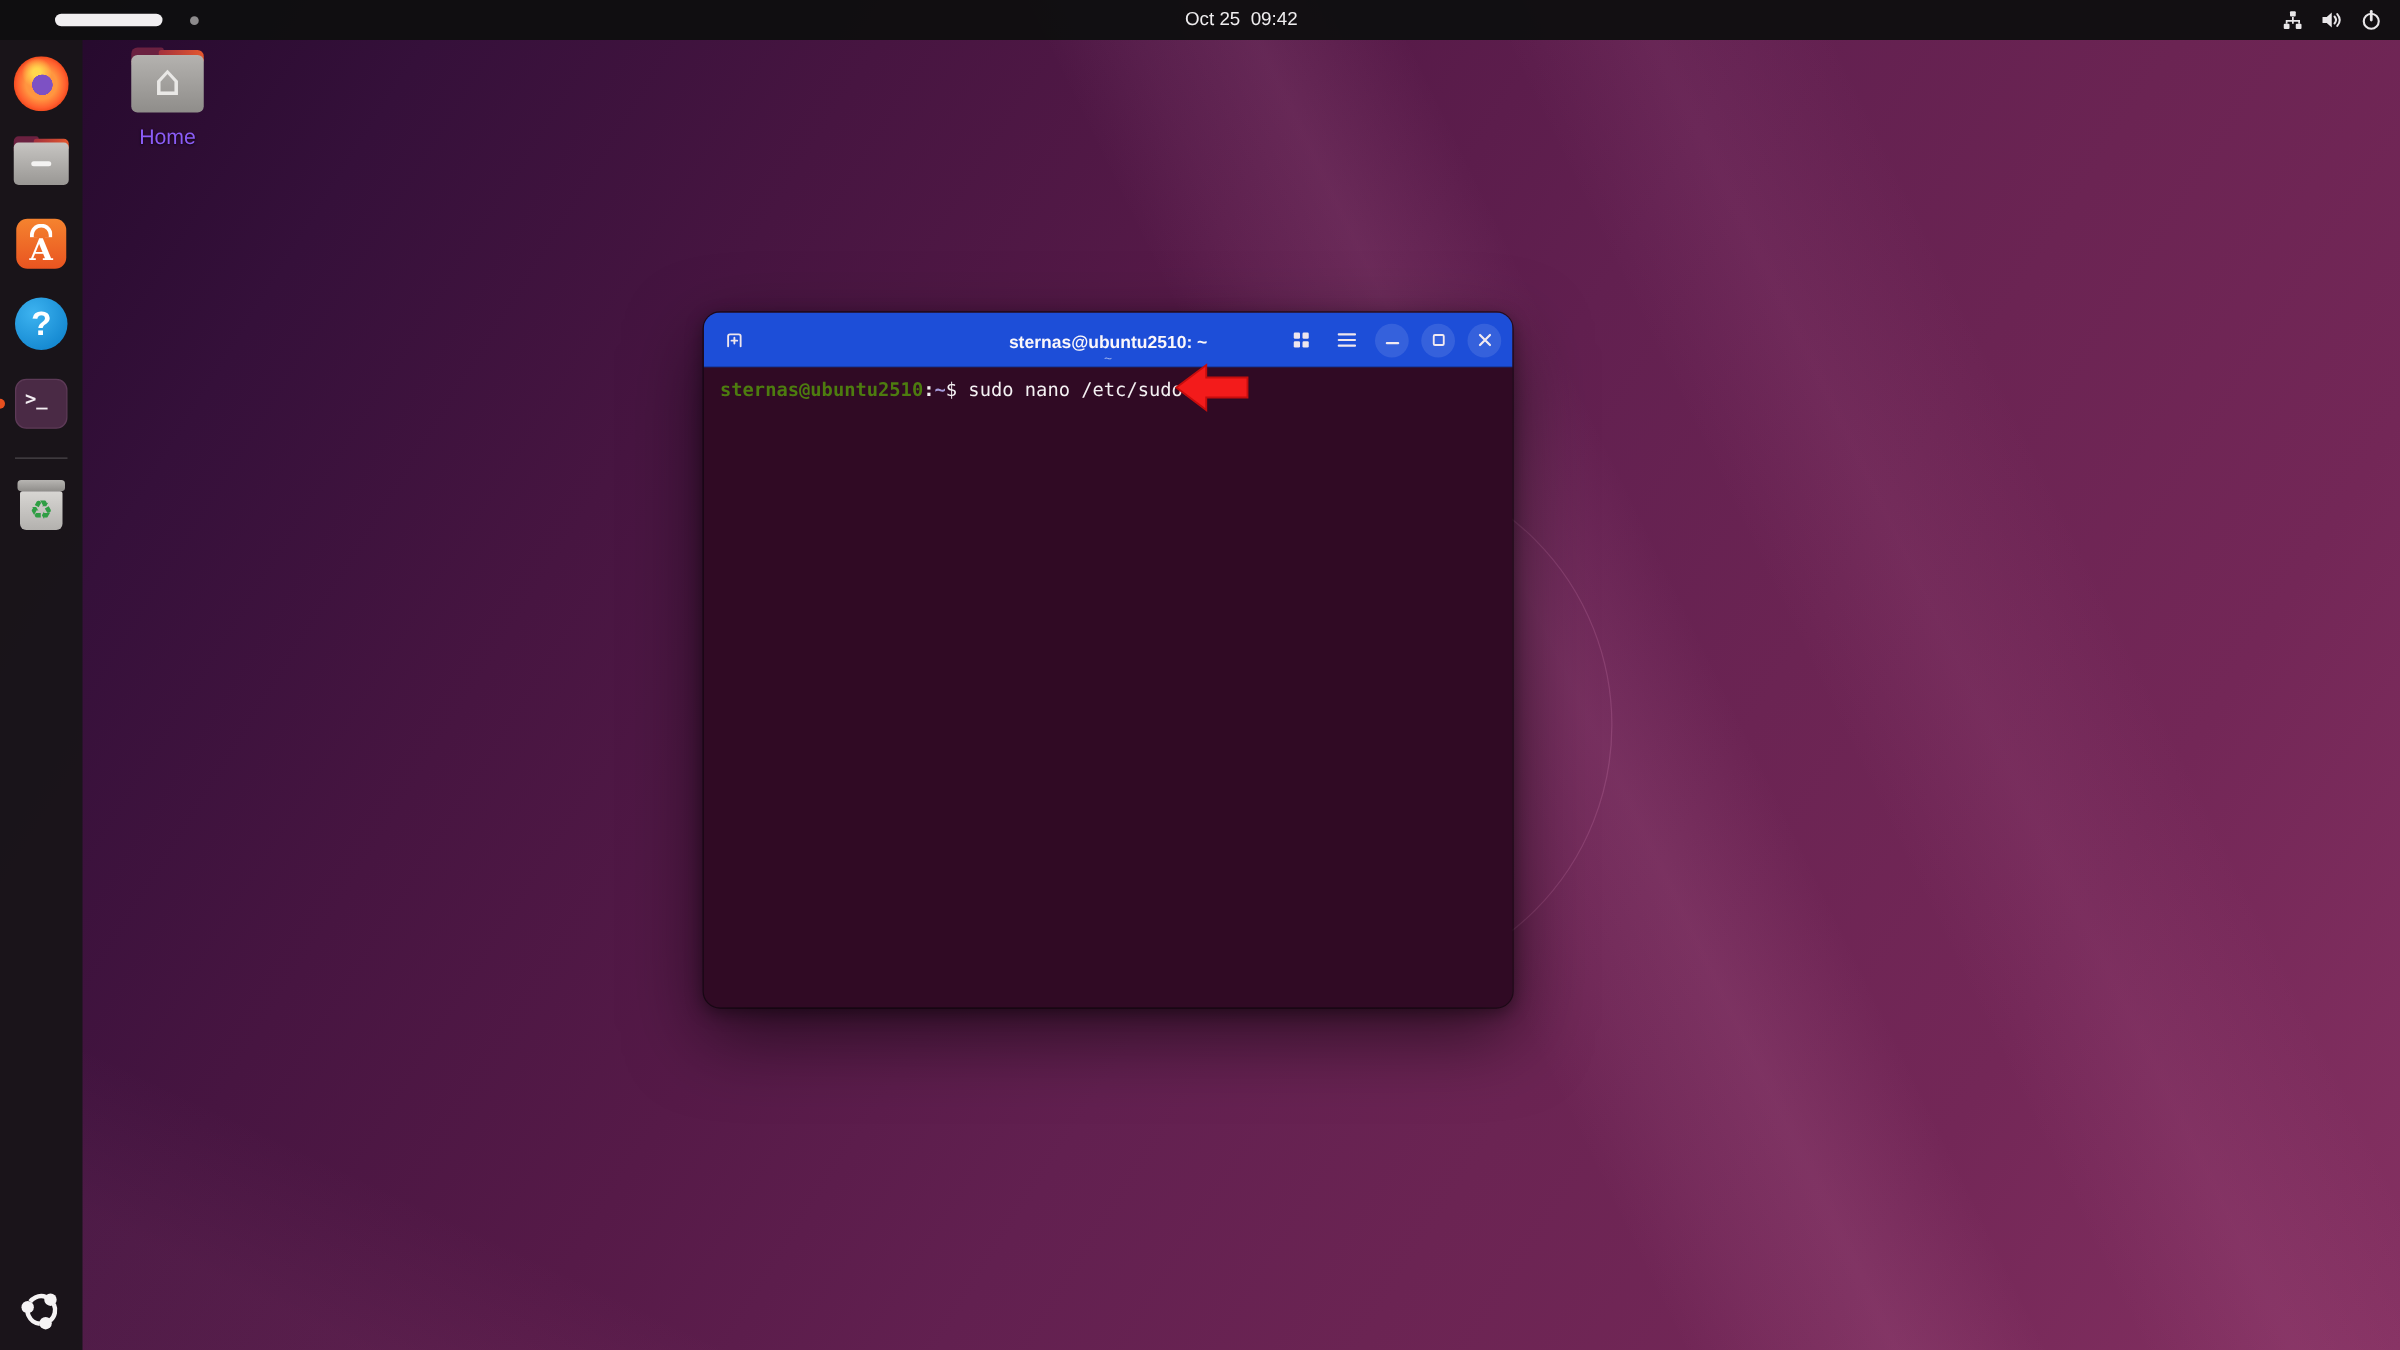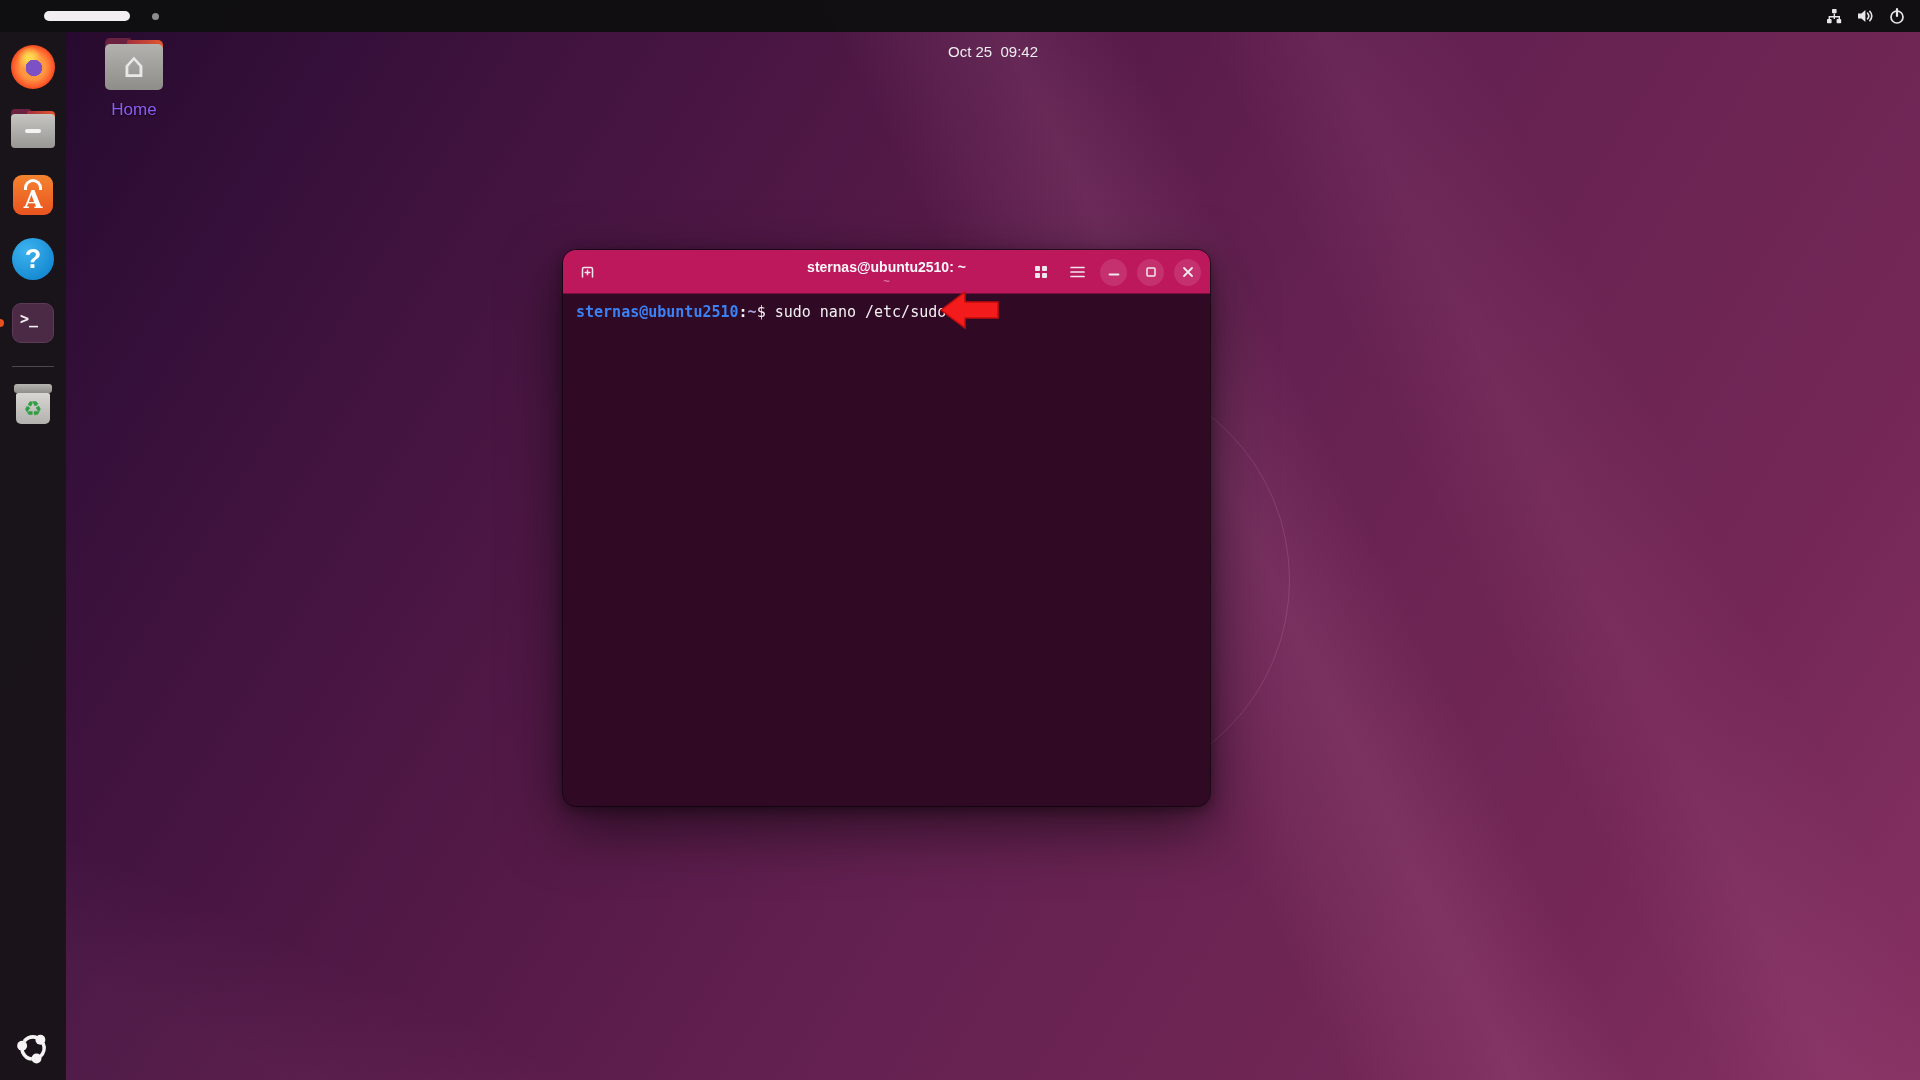--- a/index.html
+++ b/index.html
@@ -24,21 +24,21 @@
   
   .topbar {
     position:absolute; left:0; top:0; width:1920px; height:32px;
     background:rgba(15,15,16,0.96); color:#e8e6e8; z-index:40;
   }
   .ws-pill { position:absolute; left:44px; top:11px; width:86px; height:10px;
              border-radius:6px; background:#f1eff1; }
   .ws-dot  { position:absolute; left:152px; top:13px; width:7px; height:7px;
              border-radius:50%; background:#8d8b8d; }
   .clock { position:absolute; left:948px; top:0; height:16px; line-height:32px;
-           font-size:15px; font-weight:500; color:#efedef; white-space:pre;margin-top:36px; }
+           font-size:15px; font-weight:500; color:#efedef; white-space:pre; }
   .status { position:absolute; right:8px; top:0; height:32px; display:flex;
             align-items:center; gap:13px; padding:0 6px; }
   .status svg { display:block; }
 
   
   .dock {
     position:absolute; left:0; top:32px; width:66px; height:1048px;
     background:rgba(25,21,25,0.97); z-index:30;
     display:flex; flex-direction:column; align-items:center; padding-top:12px;
   }
@@ -101,37 +101,37 @@
       font-family:"DejaVu Sans", sans-serif; margin-top:-4px; }
   .desktop-icon .label { margin-top:10px; color:#8b5cf6; font-size:17px;
       text-shadow:0 1px 2px rgba(0,0,0,0.8); }
 
   
   .window { position:absolute; left:563px; top:250px; width:647px; height:556px;
       border-radius:13px; z-index:20; background:#300a24;
       box-shadow:0 22px 60px rgba(0,0,0,0.55), 0 4px 14px rgba(0,0,0,0.4);
       outline:1px solid rgba(0,0,0,0.55); }
   .titlebar { position:relative; height:44px; border-radius:13px 13px 0 0;
-      background:#be185d; border-bottom:1px solid rgba(0,0,0,0.35);
-      display:flex; align-items:center; }
+      background:#1d4ed8; border-bottom:1px solid rgba(0,0,0,0.35);
+      display:flex; align-items:flex-end; }
   .tb-left { position:absolute; left:8px; top:6px; display:flex; }
   .tb-btn { width:32px; height:32px; border-radius:7px; display:flex;
       align-items:center; justify-content:center; color:#efe6ed; }
   .tb-title-wrap { flex:1; text-align:center; line-height:1.1; padding-top:4px; }
   .tb-title { color:#fbf7fa; font-size:14px; font-weight:700; }
   .tb-subtitle { color:rgba(255,255,255,0.55); font-size:11px; }
   .tb-right { position:absolute; right:9px; top:6px; display:flex; align-items:center; gap:10px; }
   .circle-btn { width:27px; height:27px; border-radius:50%;
       background:rgba(255,255,255,0.11); display:flex; align-items:center;
       justify-content:center; color:#f2eaf0; }
 
   .term-body { padding:8px 13px; font-family:"DejaVu Sans Mono", monospace;
       font-size:15px; line-height:20px; color:#f4f1f3; height:511px;
       border-radius:0 0 13px 13px; cursor:text; }
-  .p-user { color:#3b82f6; font-weight:700; }
+  .p-user { color:#4d7c0f; font-weight:700; }
   .p-sep  { color:#f4f1f3; font-weight:700; }
   .p-path { color:#a79ddb; font-weight:700; }
   .p-sym  { color:#f4f1f3; }
   .p-cmd  { color:#f4f1f3; }
 
   
   .arrow-annotation { position:absolute; left:939px; top:289px; z-index:25; }
 </style>
 </head>
 <body>

